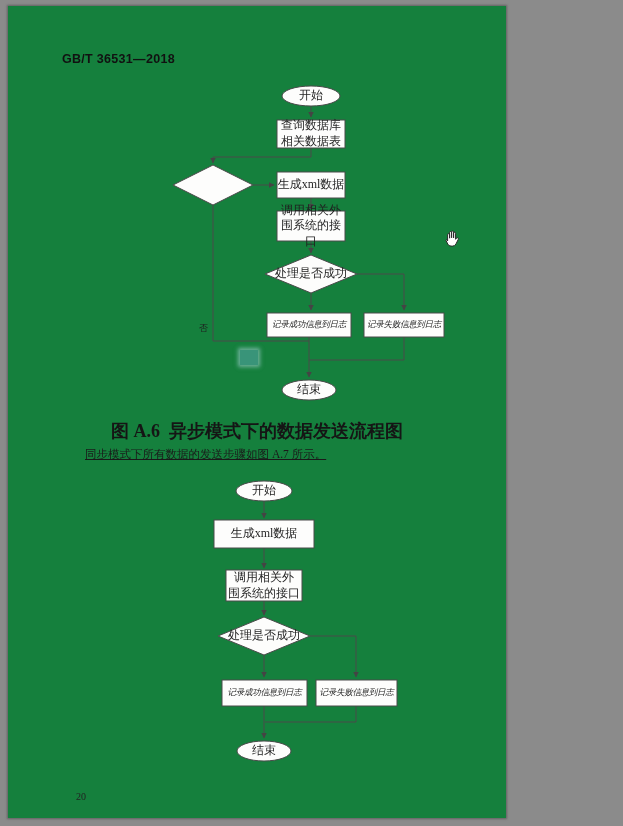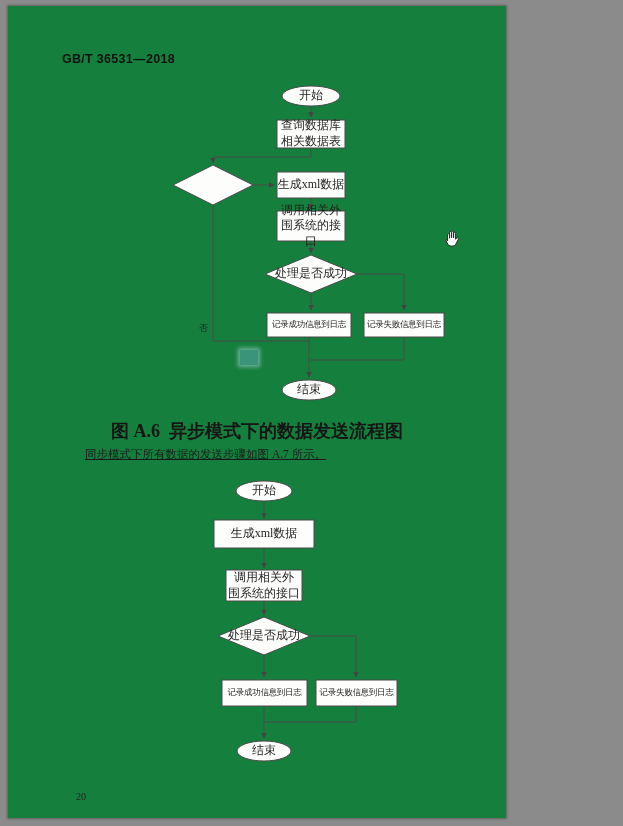--- a/index.html
+++ b/index.html
@@ -20,21 +20,21 @@
     font-family:"Liberation Sans","DejaVu Sans",sans-serif;
     font-weight:bold;font-size:12.5px;color:#111;letter-spacing:.3px;
   }
   .fig{position:absolute;}
   svg.flow{position:absolute;left:0;top:0;}
   .node{
     position:absolute;display:flex;align-items:center;justify-content:center;
     text-align:center;white-space:pre-line;
     font-size:12px;line-height:1.3;color:#1f1f1f;
   }
-  .fs8{font-size:8.5px;letter-spacing:-0.3px;}
+  .fs8{font-size:8.5px;letter-spacing:-0.3px;font-style:italic;}
   .branch-label{
     position:absolute;font-size:9px;color:#1f1f1f;
   }
   .caption{
     position:absolute;left:0;width:100%;text-align:center;
     font-weight:bold;font-size:18px;color:#151515;white-space:pre;
   }
   .paragraph{
     position:absolute;left:77px;top:441px;
     font-size:11.5px;color:#1a1a1a;text-decoration:underline;

